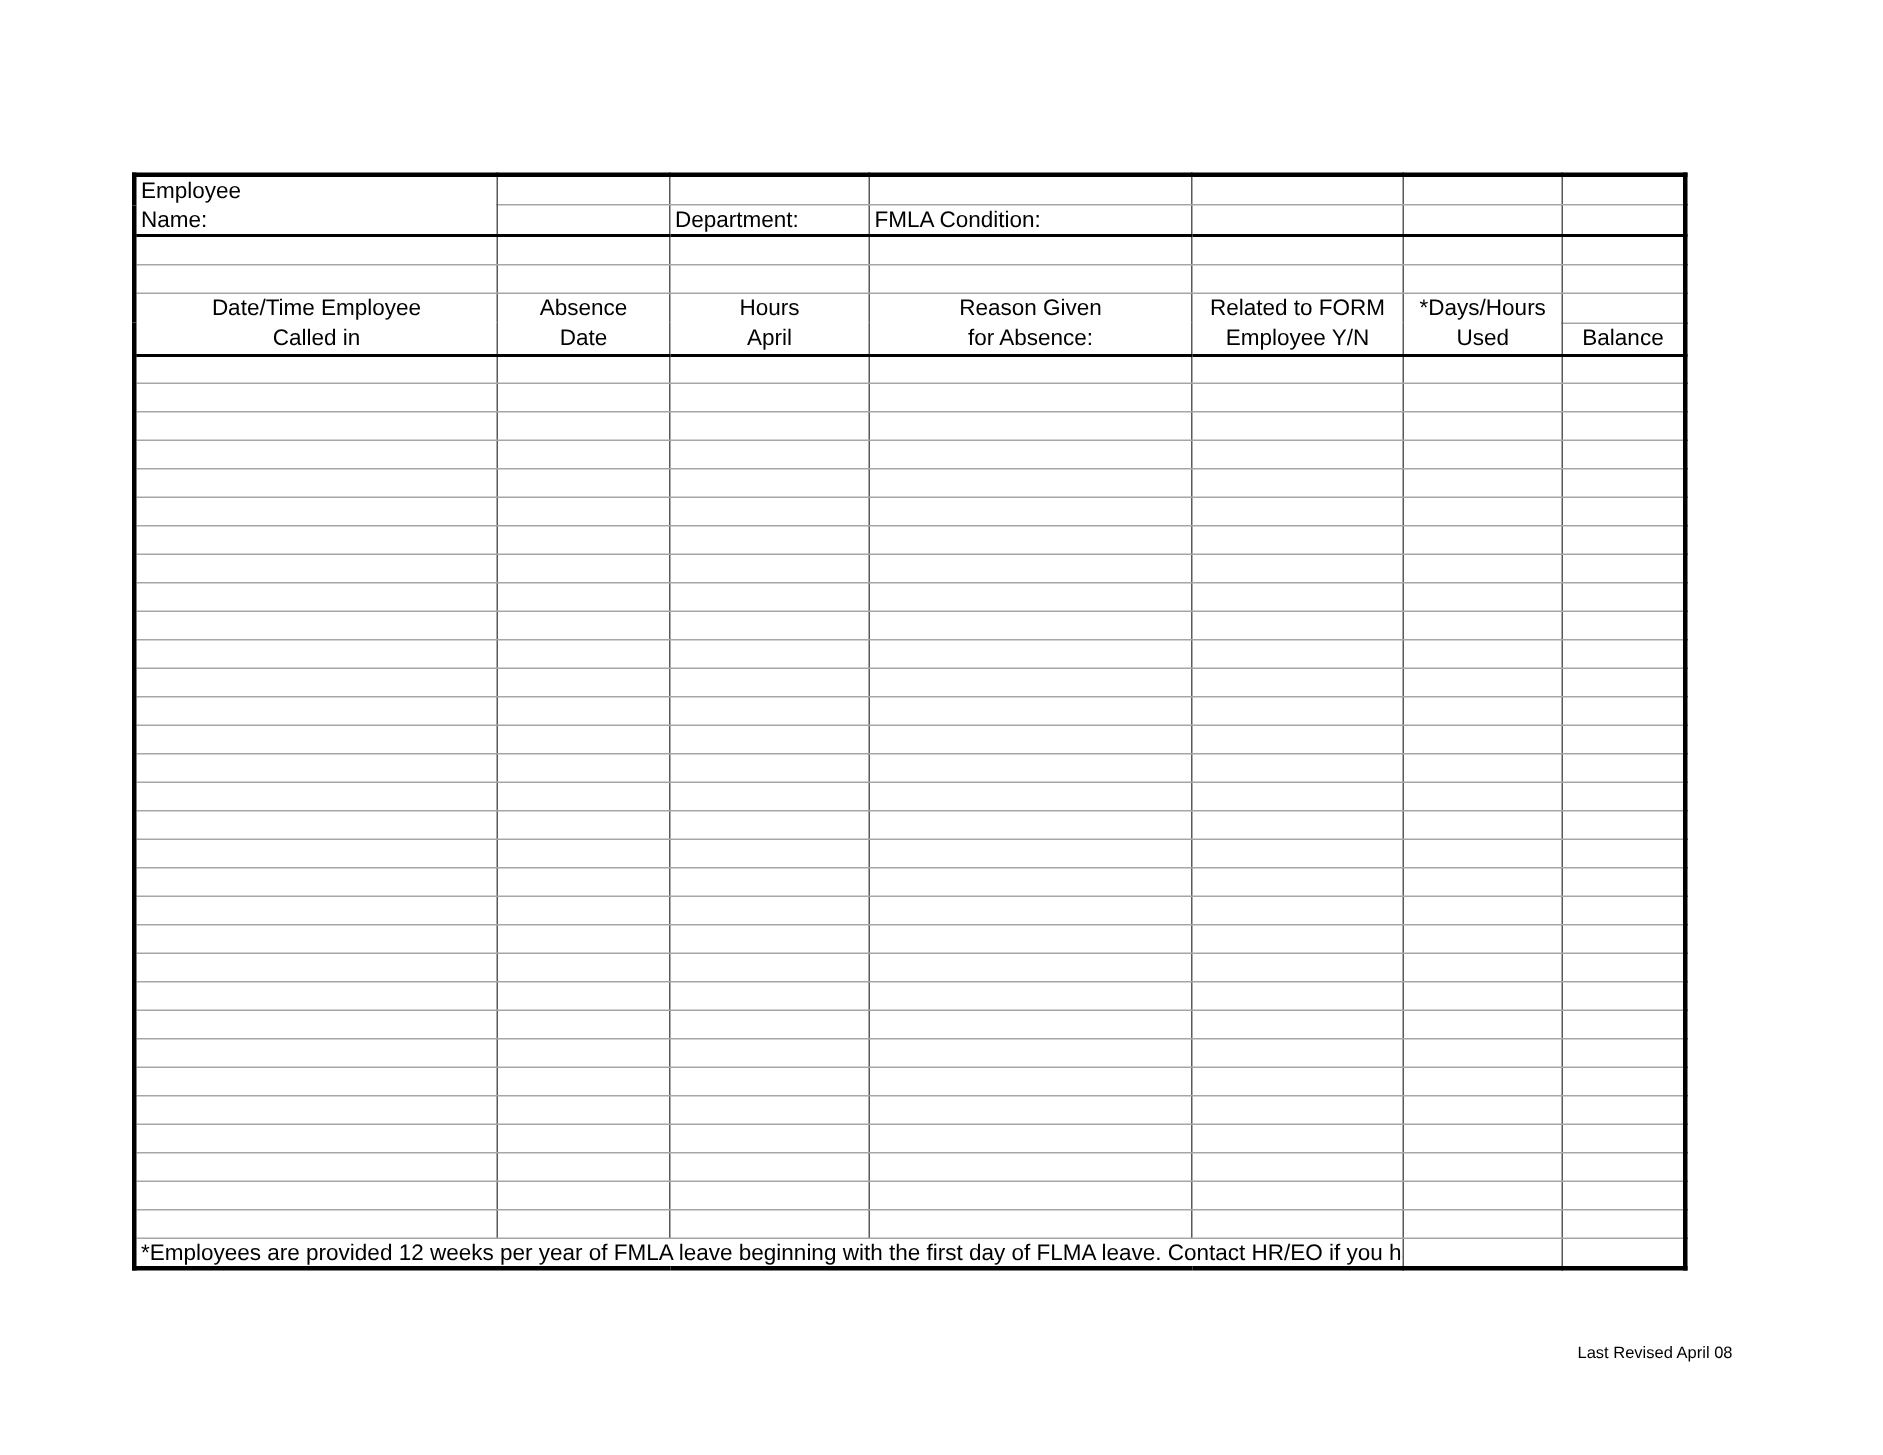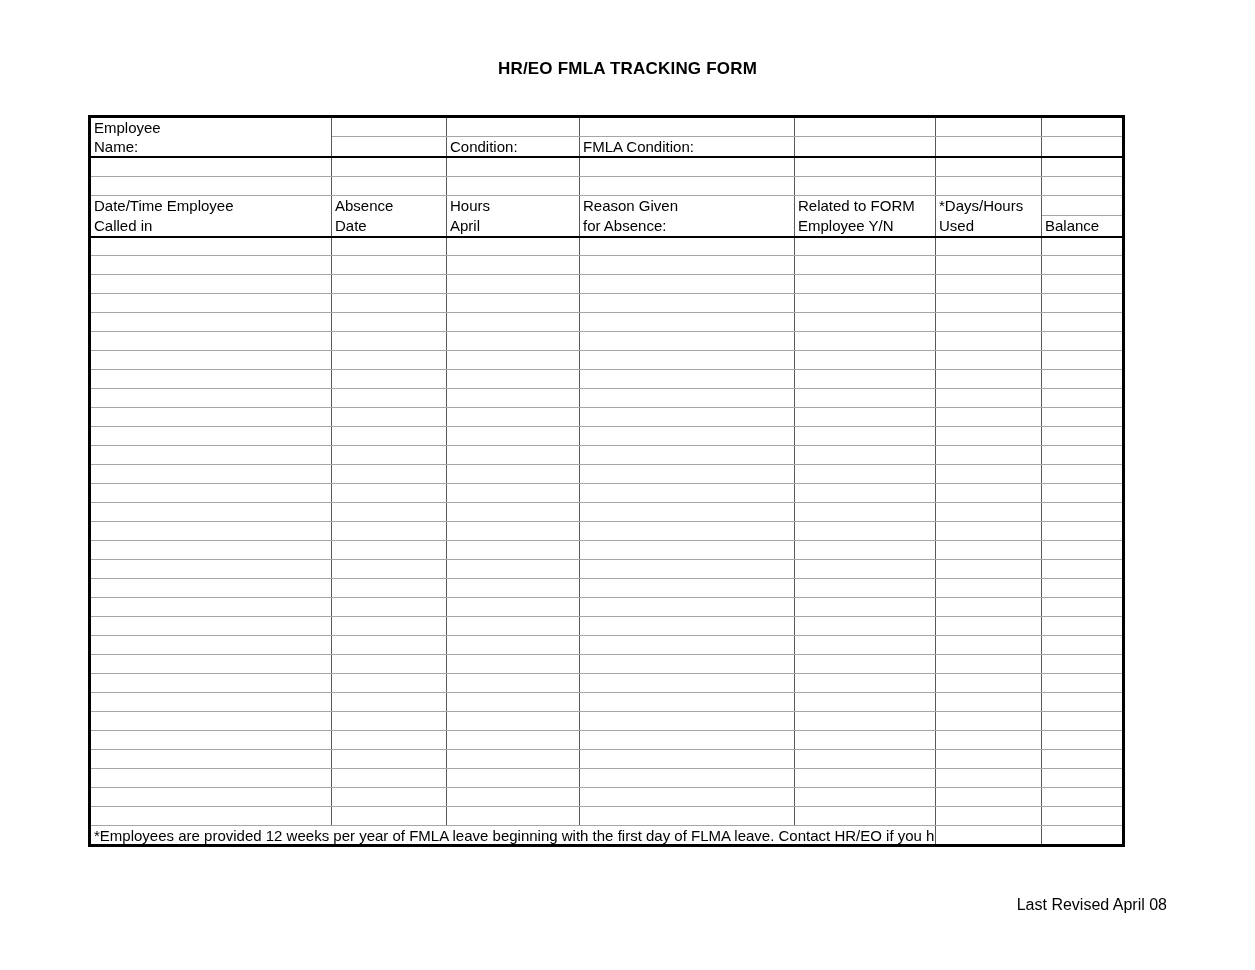--- a/index.html
+++ b/index.html
@@ -37,44 +37,43 @@
     border-top: 1px solid #a6a6a6;
     border-bottom: 1px solid #a6a6a6;
     padding: 0 3px;
     height: 19px;
     overflow: hidden;
     white-space: nowrap;
     vertical-align: middle;
     font-size: 15px;
   }
   td.tb { border-bottom: 2px solid #000 !important; }
-  tr.hdr-row td { height: 20px; }
+  tr.hdr-row td { height: 20px; text-align: center; }
   tr.ftr td { height: 20px; }
   td.lbl, td.hdr { font-weight: normal; font-size: 15px; }
   .iline { height: 19px; line-height: 19px; }
   .hline { height: 20px; line-height: 20px; }
   td.balance-cell { vertical-align: bottom; margin-left: 19px; }
   td.note {
     font-weight: normal;
     font-size: 12.5px;
     white-space: pre;
   }
   .last-revised {
     position: absolute;
-    top: 896px; right: 88px;
-    font-size: 16px;
+    top: 896px; right: 100px;
+    font-size: 11px;
     font-weight: normal;
   }
 </style>
 </head>
 <body>
 
 <div class="page">
 
-  <div class="form-title">HR/EO FMLA TRACKING FORM</div>
 
   <table class="form-table">
     <colgroup>
       <col style="width:242px">
       <col style="width:115px">
       <col style="width:133px">
       <col style="width:215px">
       <col style="width:141px">
       <col style="width:106px">
       <col style="width:82px">
@@ -88,21 +87,21 @@
         </td>
         <td></td>
         <td></td>
         <td></td>
         <td></td>
         <td></td>
         <td></td>
       </tr>
       <tr class="info">
         <td class="tb"></td>
-        <td class="lbl tb">Condition:</td>
+        <td class="lbl tb">Department:</td>
         <td class="lbl tb">FMLA Condition:</td>
         <td class="tb"></td>
         <td class="tb"></td>
         <td class="tb"></td>
       </tr>
 
       <tr class="sp">
         <td></td>
         <td></td>
         <td></td>

